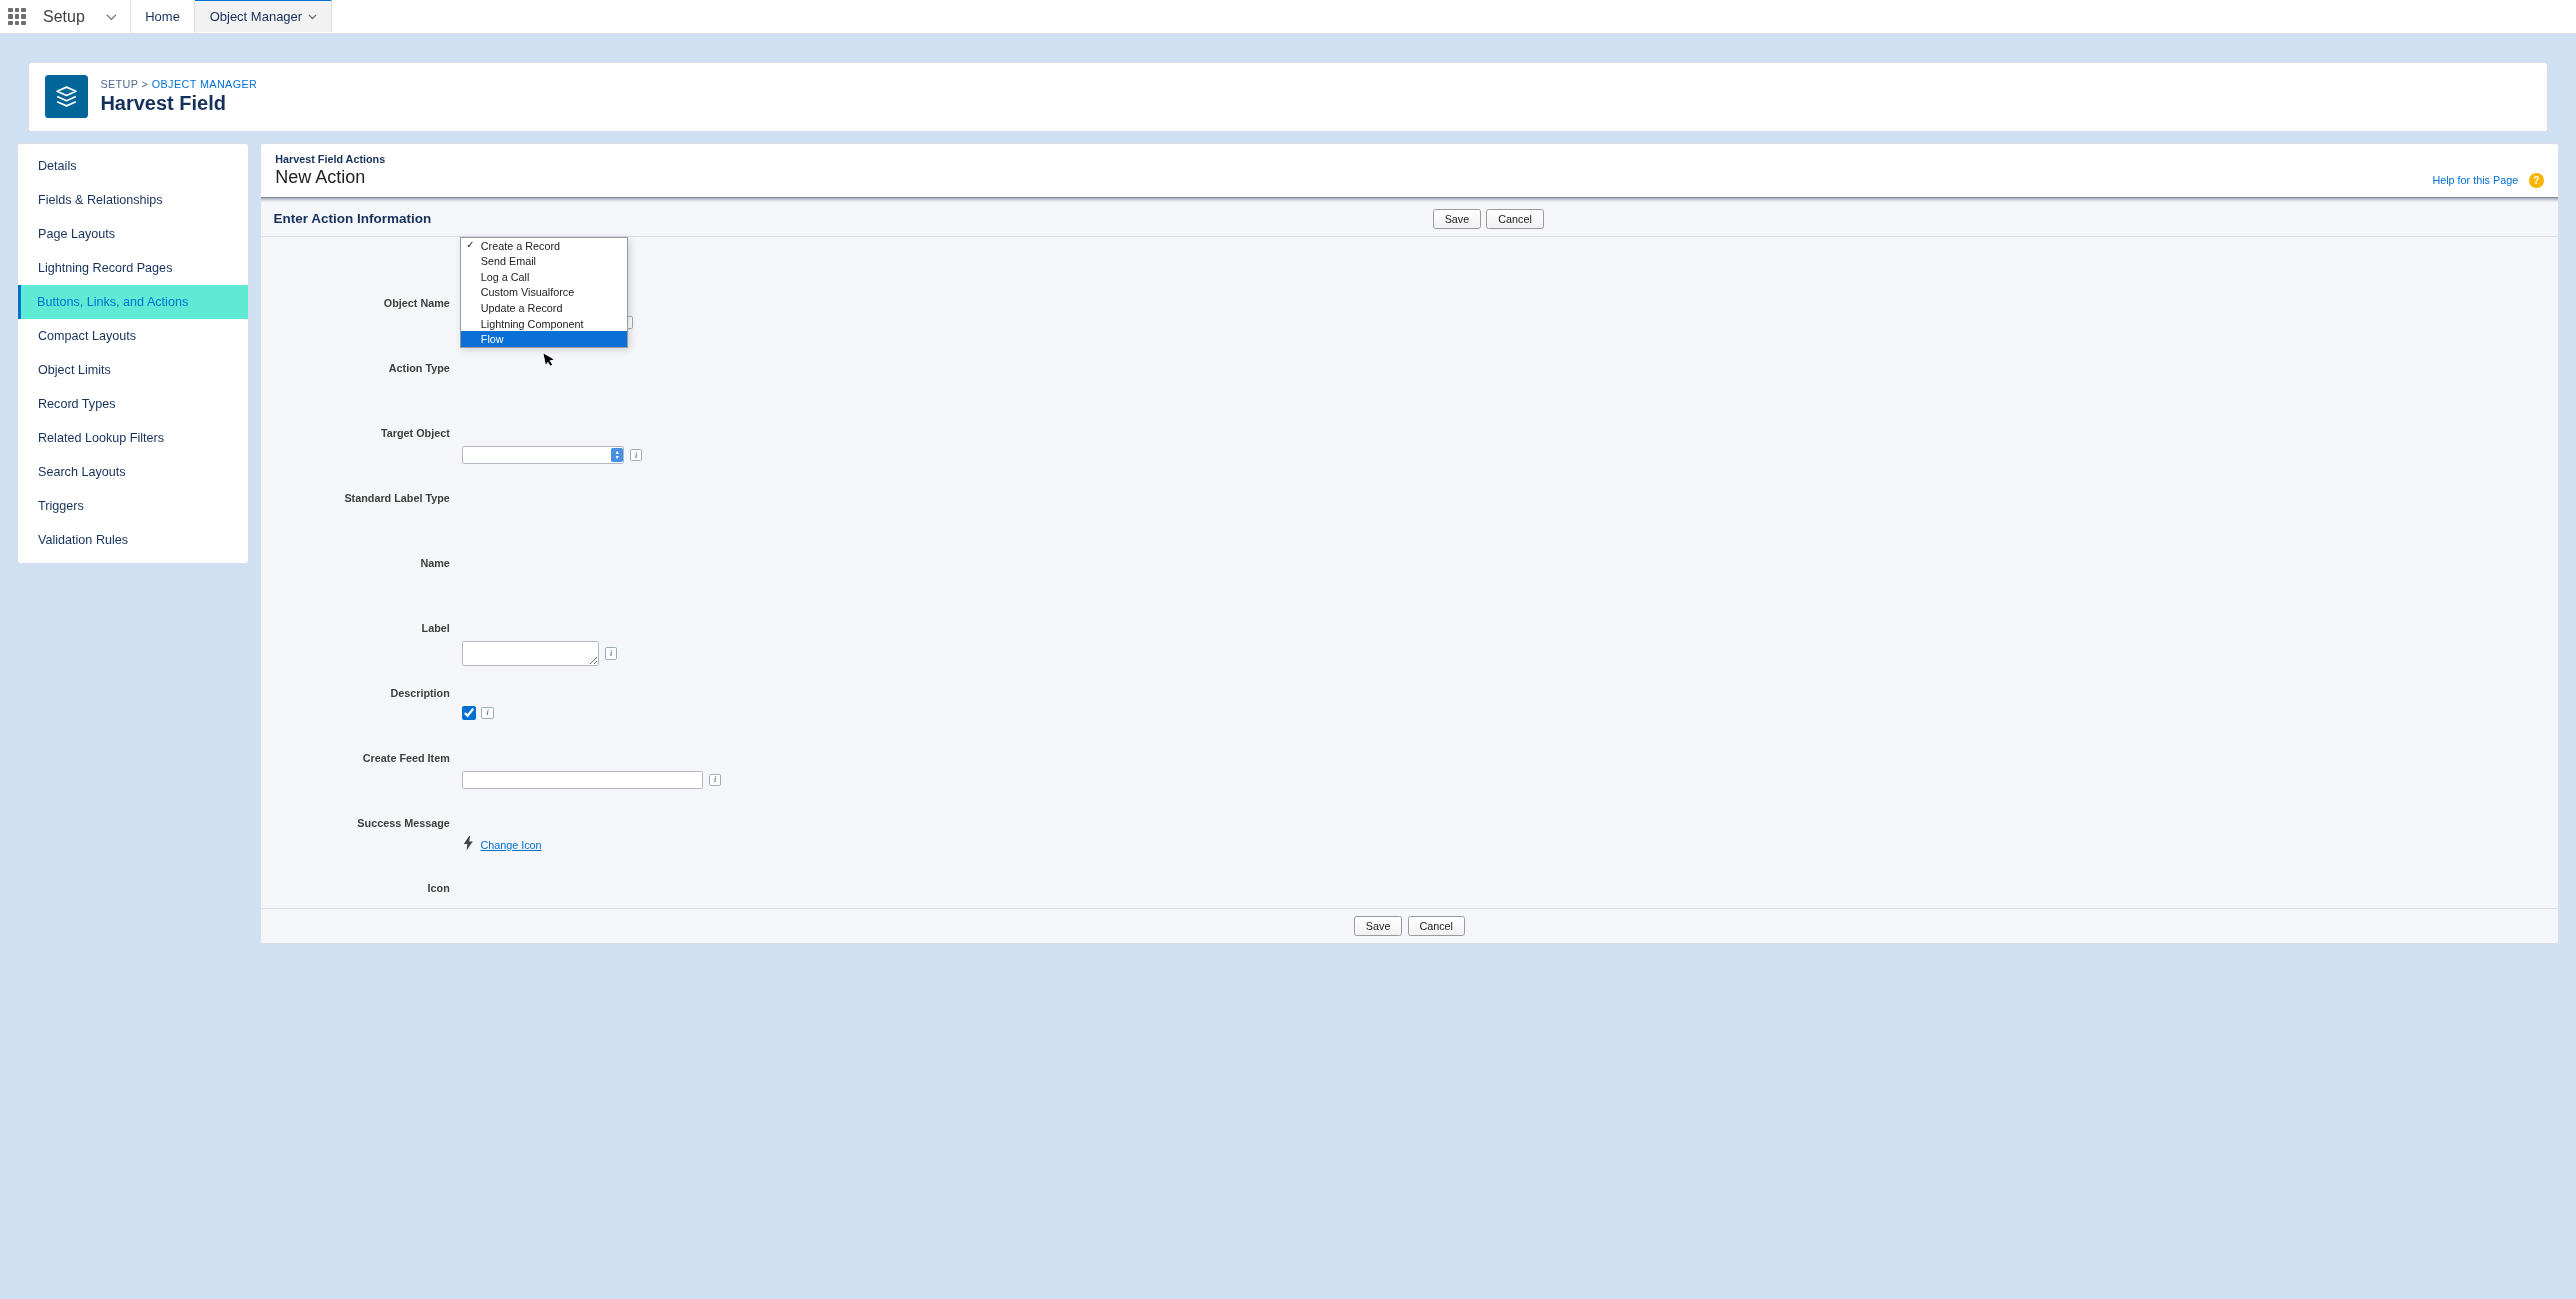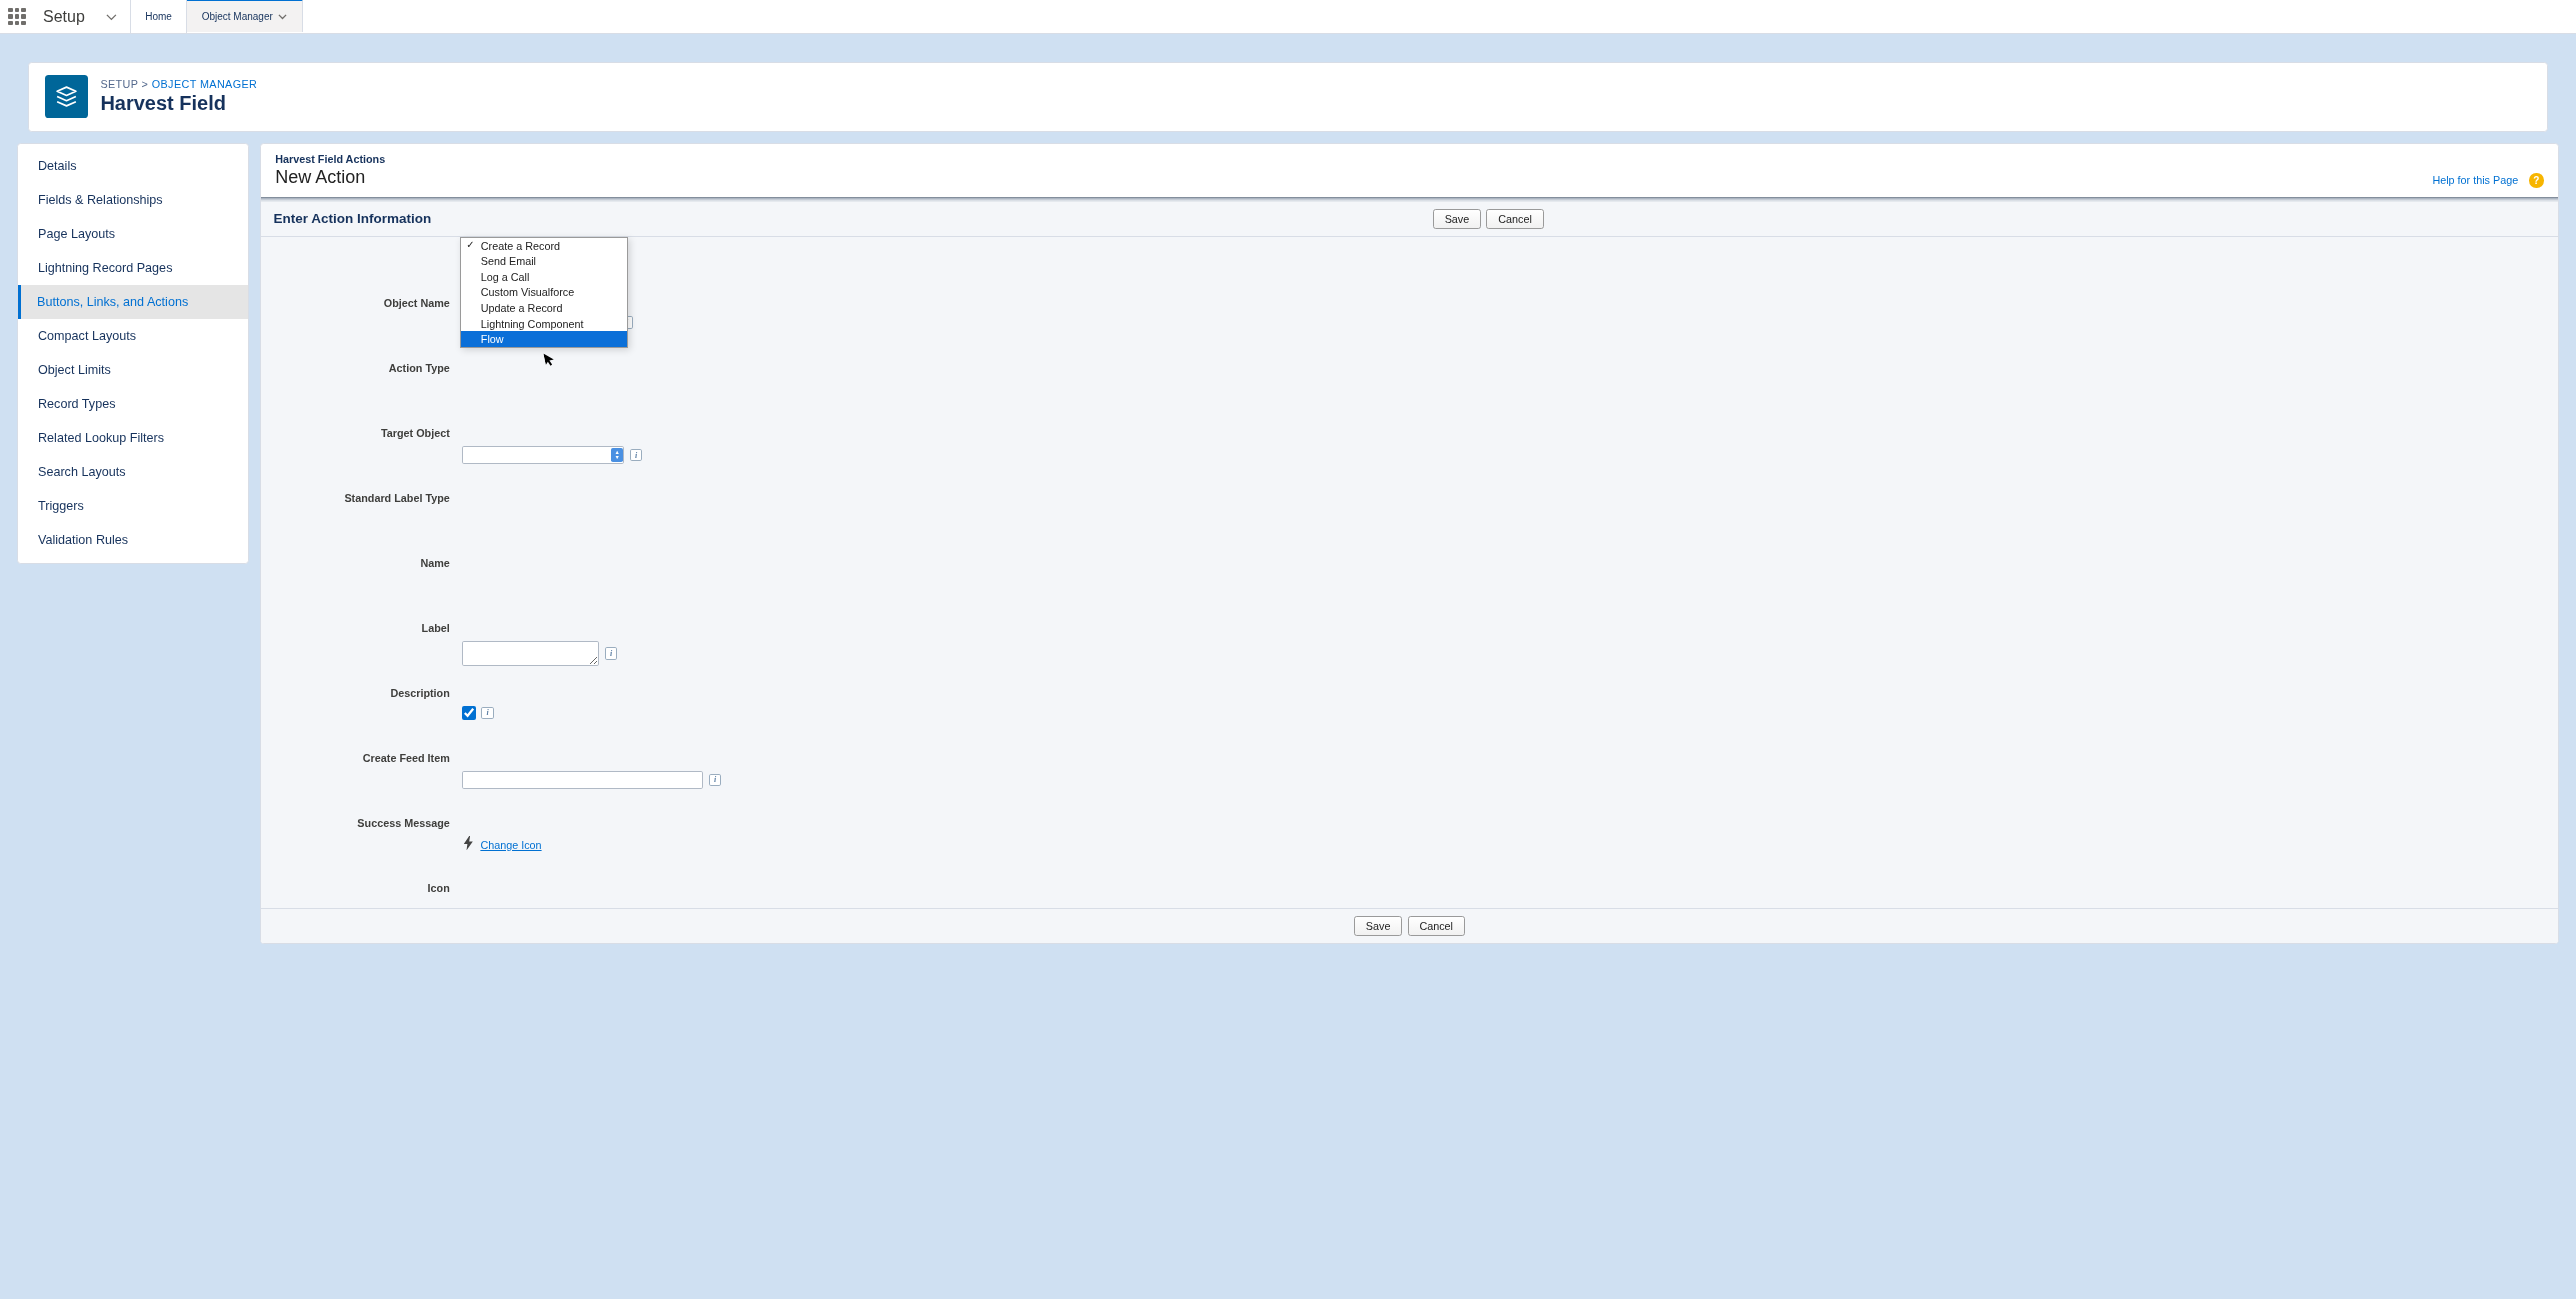--- a/index.html
+++ b/index.html
@@ -6,36 +6,36 @@
 body { font-family: -apple-system, BlinkMacSystemFont, "Segoe UI", Arial, sans-serif; font-size: 11.7px; color: #16325c; background: #f4f6f9; }
 
 
 .top-nav { background: #fff; height: 34px; display: flex; align-items: center; border-bottom: 0.9px solid #d8dde6; position: relative; }
 .app-launcher { width: 34px; display: flex; align-items: center; justify-content: center; }
 .waffle { display: grid; grid-template-columns: repeat(3, 4.5px); grid-template-rows: repeat(3, 4.5px); gap: 1.8px; }
 .waffle span { width: 4.5px; height: 4.5px; background: #706e6b; border-radius: 0.9px; }
 .app-name { font-size: 16px; font-weight: 400; padding: 0 9px; color: #3e3e3c; }
 .top-chevron { padding: 0 12.6px; color: #706e6b; }
 .nav-tabs { display: flex; height: 100%; }
-.nav-tab { padding: 0 14.4px; display: flex; align-items: center; gap: 5.4px; font-size: 10px; color: #16325c; border-right: 0.9px solid #d8dde6; height: 100%; cursor: pointer; }
+.nav-tab { padding: 0 14.4px; display: flex; align-items: center; gap: 5.4px; font-size: 13px; color: #16325c; border-right: 0.9px solid #d8dde6; height: 100%; cursor: pointer; }
 .nav-tab.active { background: #f3f2f2; border-top: 2.7px solid #0070d2; padding-top: 0; margin-top: -0.9px; }
 .nav-tab:first-child { border-left: 0.9px solid #d8dde6; }
 .tab-chev { font-size: 9px; color: #706e6b; }
 .header-card { background: #fff; margin: 10.8px 10.8px 0 10.8px; border: 0.9px solid #d8dde6; border-radius: 3.6px; padding: 12.6px 16px; display: flex; align-items: center; gap: 12.6px; }
 .obj-icon { width: 43px; height: 43px; background: #006699; border-radius: 3.6px; display: flex; align-items: center; justify-content: center; }
 .breadcrumb { font-size: 10.8px; color: #54698d; letter-spacing: 0.4px; }
 .breadcrumb a { color: #0070d2; text-decoration: none; }
 .page-title { font-size: 20px; font-weight: 700; color: #16325c; margin-top: 1.8px; }
 
 
 .content-wrap { padding: 17px; background: #d7e6f7; background-image: linear-gradient(#cfe0f2, #cfe0f2); min-height: calc(100vh - 34px); }
 .content-row { display: flex; gap: 10.8px; align-items: flex-start; }
 .sidebar { width: 232px; background: #fff; border: 0.9px solid #d8dde6; border-radius: 3.6px; padding: 5.4px 0; }
 .side-item { padding: 10px 20px; font-size: 12.6px; color: #16325c; cursor: pointer; }
-.side-item.selected { background: #e5e5e5; border-left: 3.6px solid #0070d2; padding-left: 16px; color: #0070d2; }
+.side-item.selected { background: #5eead4; border-left: 3.6px solid #0070d2; padding-left: 16px; color: #0070d2; }
 
 .main { flex: 1; background: #fff; border: 0.9px solid #d8dde6; border-radius: 3.6px; overflow: hidden; }
 .main-head { padding: 9px 14.4px 9px 14.4px; display: flex; justify-content: space-between; align-items: flex-end; }
 .mh-left .sub { font-size: 10.8px; font-weight: 700; color: #16325c; }
 .mh-left .big { font-size: 18px; font-weight: 400; color: #222; margin-top: 1.8px; }
 .help-link { font-size: 10.8px; color: #0070d2; display: flex; align-items: center; gap: 11px; }
 .help-badge { width: 14.4px; height: 14.4px; border-radius: 50%; background: #f7b500; color: #fff; display: flex; align-items: center; justify-content: center; font-size: 10px; font-weight: bold; }
 
 .gray-bar { height: 4.5px; background: linear-gradient(to bottom, #6f7b8a, #b0b9c5 40%, #e5e9ee); }
 

